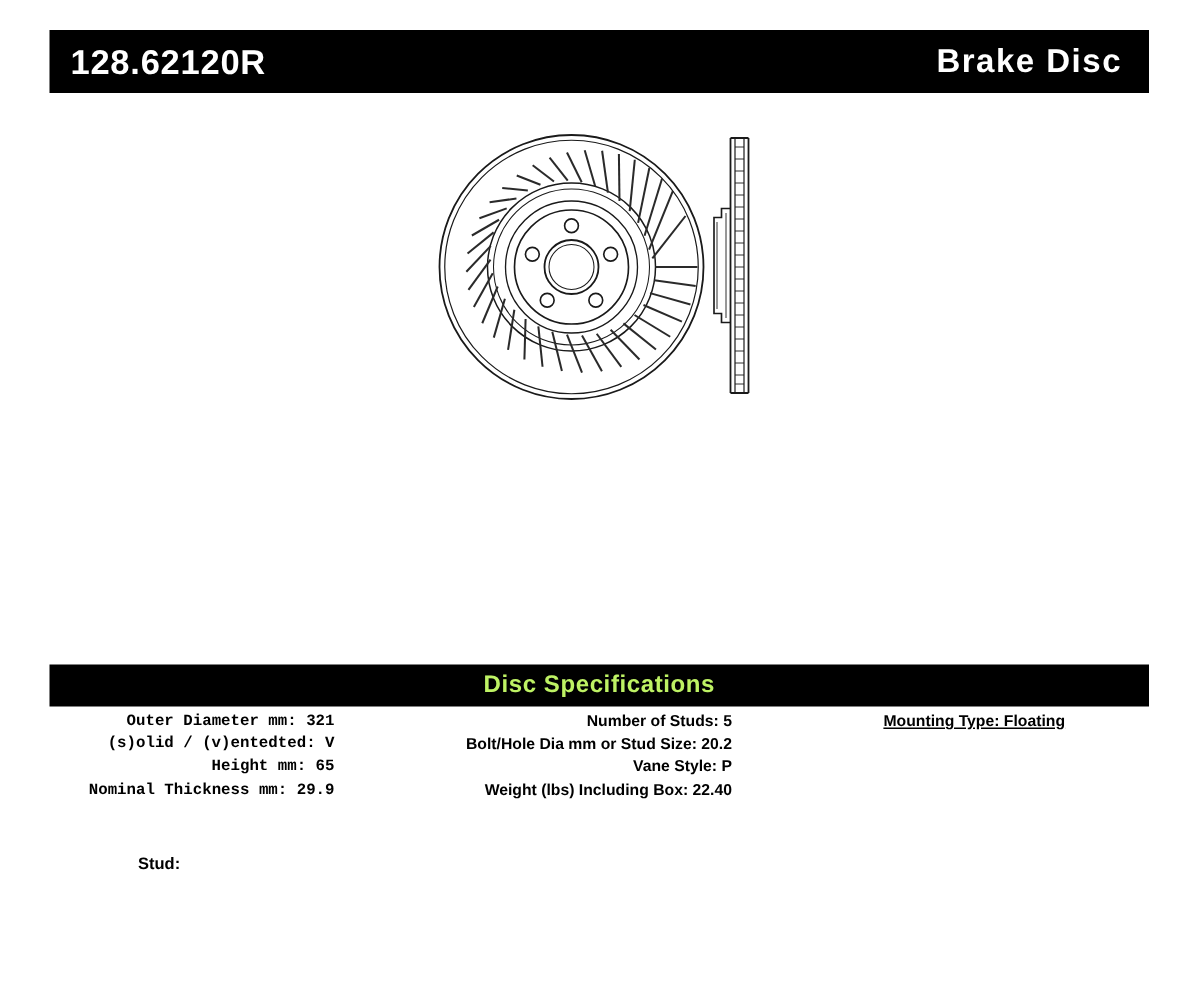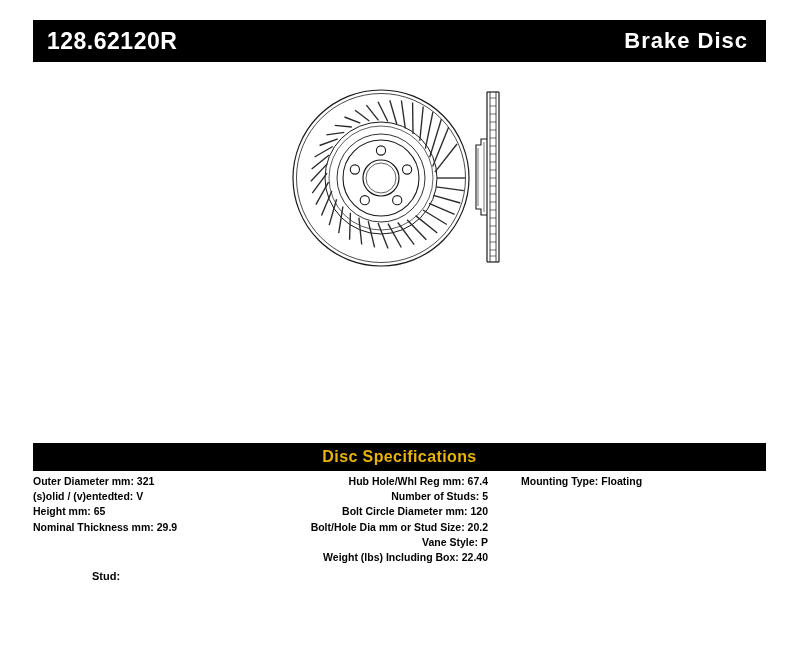--- a/index.html
+++ b/index.html
@@ -76,21 +76,21 @@
   }
 
   
   .specs-bar {
     position: absolute;
     left: 33px;
     top: 443px;
     width: 733px;
     height: 28px;
     background: #000000;
-    color: #eab308;
+    color: #bef264;
     display: flex;
     align-items: center;
     justify-content: center;
   }
   .specs-bar-title {
     font-size: 16px;
     font-weight: bold;
     letter-spacing: 0.4px;
   }
 
@@ -104,29 +104,33 @@
     font-size: 10.5px;
     font-weight: bold;
   }
   .col {
     position: absolute;
     top: 0;
   }
   .col-left {
     left: 0;
     width: 190px;
+    text-align: right;
+    font-family: Liberation Mono, monospace;
   }
   .col-mid {
     left: 205px;
     width: 250px;
     text-align: right;
   }
   .col-right {
-    left: 488px;
+    left: 500px;
     width: 233px;
+    text-align: center;
+    text-decoration: underline;
   }
   .spec-line {
     line-height: 15.2px;
     white-space: nowrap;
   }
 
   
   .note {
     position: absolute;
     left: 92px;
@@ -259,23 +263,21 @@
 
   <div class="specs-area">
     <div class="col col-left">
       <div class="spec-line">Outer Diameter mm: 321</div>
       <div class="spec-line">(s)olid / (v)entedted: V</div>
       <div class="spec-line">Height mm: 65</div>
       <div class="spec-line">Nominal Thickness mm: 29.9</div>
     </div>
 
     <div class="col col-mid">
-      <div class="spec-line">Hub Hole/Whl Reg mm: 67.4</div>
       <div class="spec-line">Number of Studs: 5</div>
-      <div class="spec-line">Bolt Circle Diameter mm: 120</div>
       <div class="spec-line">Bolt/Hole Dia mm or Stud Size: 20.2</div>
       <div class="spec-line">Vane Style: P</div>
       <div class="spec-line">Weight (lbs) Including Box: 22.40</div>
     </div>
 
     <div class="col col-right">
       <div class="spec-line">Mounting Type: Floating</div>
     </div>
   </div>
 

